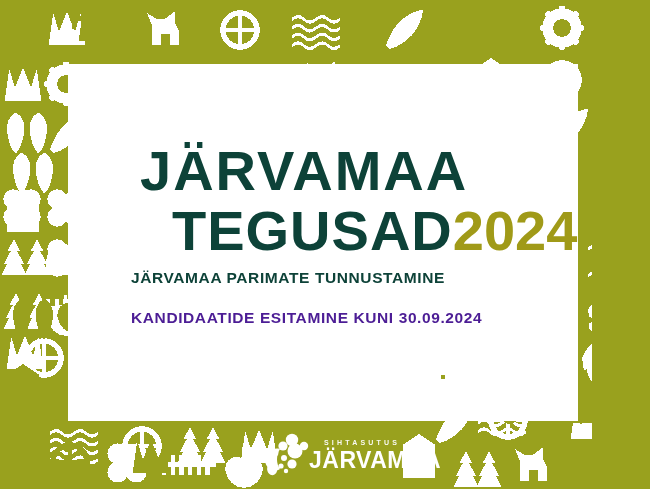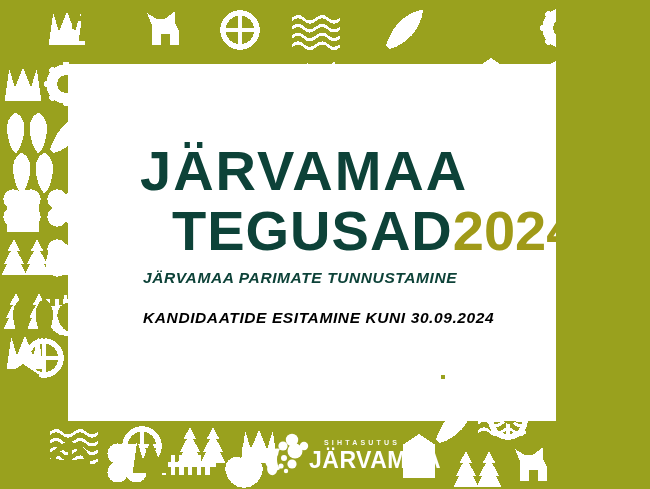--- a/index.html
+++ b/index.html
@@ -1,21 +1,21 @@
 <!DOCTYPE html>
 <html><head>
 <meta charset="utf-8">
 <style>
   html,body{margin:0;padding:0;}
   body{
     width:650px;height:489px;overflow:hidden;
     font-family:"Liberation Sans","DejaVu Sans",sans-serif;
     background:#99a11e;
   }
-  #poster{position:relative;width:556px;height:489px;background:#99a11e;overflow:hidden;}
+  #poster{position:relative;width:556px;height:489px;background:#99a11e;overflow:hidden;padding-left:36px;}
 
   
   .pattern{position:absolute;pointer-events:none;}
 
   
   #card{
     position:absolute;left:68px;top:64px;width:510px;height:357px;
     background:#ffffff;
   }
 
@@ -26,28 +26,28 @@
     font-size:56px;
     line-height:60px;
     letter-spacing:2px;
     color:#0d4238;
     white-space:nowrap;
     font-family:"Liberation Sans","DejaVu Sans",sans-serif;
   }
   .title-line.second{letter-spacing:1px;margin-left:32px;}
   .year{color:#a09a18;letter-spacing:0px;}
 
-  #subtitle-block{position:absolute;left:143px;top:268px;width:420px;font-style:italic;}
+  #subtitle-block{position:absolute;left:131px;top:268px;width:420px;}
   .sub-line{
     font-weight:bold;font-size:15.5px;line-height:19px;
     letter-spacing:0.6px;color:#0d4238;white-space:nowrap;
   }
   .deadline{
     font-weight:bold;font-size:15.5px;line-height:19px;
-    letter-spacing:0.6px;color:#000000;white-space:nowrap;
+    letter-spacing:0.6px;color:#4c1d95;white-space:nowrap;
     margin-top:21px;
   }
 
   
   #dot{position:absolute;left:441px;top:375px;width:4px;height:4px;background:#99a11e;}
 
   
   #logo{position:absolute;left:262px;top:433px;width:140px;height:48px;}
   #logo-emblem{position:absolute;left:0;top:0;width:52px;height:46px;}
   #logo-sub{

